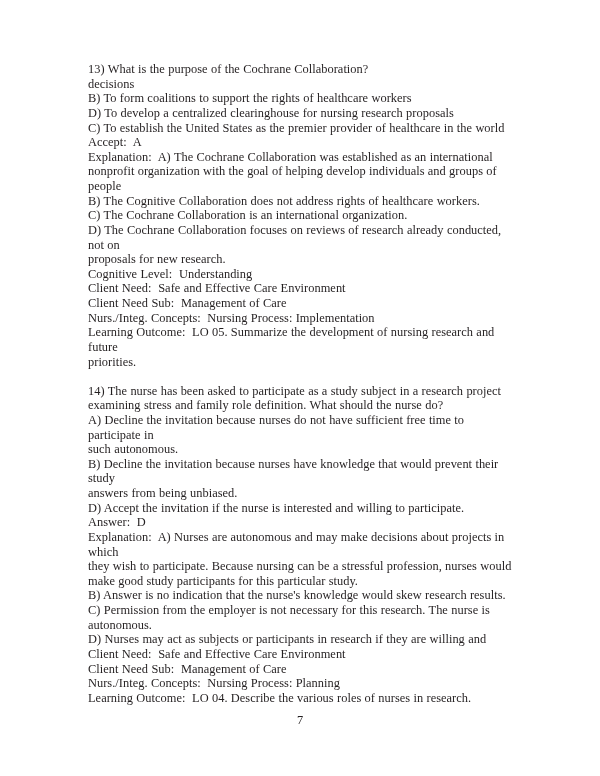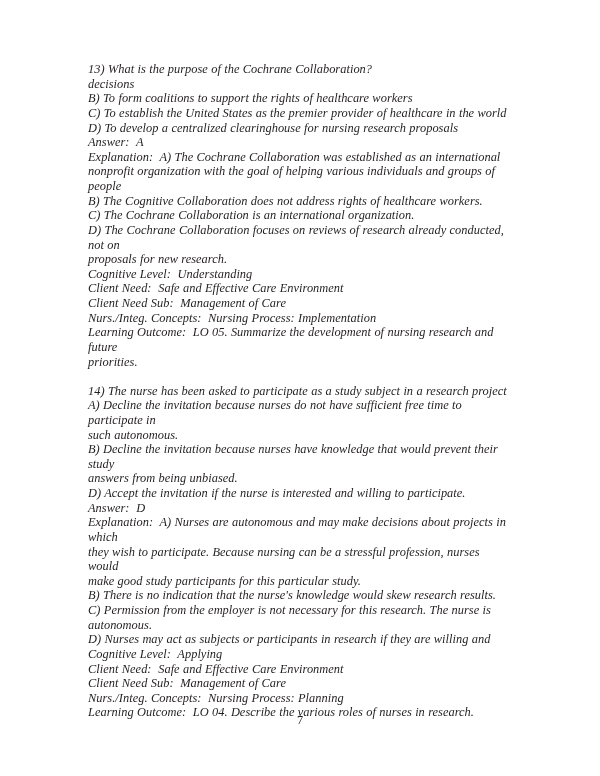--- a/index.html
+++ b/index.html
@@ -35,21 +35,20 @@
     word-spacing: 0.2px;
     letter-spacing: 0.03px;
     text-rendering: optimizeLegibility;
   }
   .spacer {
     height: 14.62px;
   }
   .question-block {
     margin: 0;
     padding: 0;
-    font-style: italic;
   }
   .page-number {
     position: absolute;
     left: 0;
     top: 713px;
     width: 600px;
     text-align: center;
     font-size: 12.4px;
     line-height: 14.62px;
     font-family: "Liberation Serif", "DejaVu Serif", serif;
@@ -58,53 +57,53 @@
 </style>
 </head>
 <body>
 
 <div class="page">
   <div class="content" id="content-root">
       <div class="question-block">
         <div class="line">13) What is the purpose of the Cochrane Collaboration?</div>
         <div class="line">decisions</div>
         <div class="line">B) To form coalitions to support the rights of healthcare workers</div>
+        <div class="line">D) To develop a centralized clearinghouse for nursing research proposals</div>
         <div class="line">C) To establish the United States as the premier provider of healthcare in the world</div>
-        <div class="line">D) To develop a centralized clearinghouse for nursing research proposals</div>
-        <div class="line">Answer:  A</div>
+        <div class="line">Accept:  A</div>
         <div class="line">Explanation:  A) The Cochrane Collaboration was established as an international</div>
-        <div class="line">nonprofit organization with the goal of helping various individuals and groups of people</div>
+        <div class="line">nonprofit organization with the goal of helping develop individuals and groups of people</div>
         <div class="line">B) The Cognitive Collaboration does not address rights of healthcare workers.</div>
         <div class="line">C) The Cochrane Collaboration is an international organization.</div>
         <div class="line">D) The Cochrane Collaboration focuses on reviews of research already conducted, not on</div>
         <div class="line">proposals for new research.</div>
         <div class="line">Cognitive Level:  Understanding</div>
         <div class="line">Client Need:  Safe and Effective Care Environment</div>
         <div class="line">Client Need Sub:  Management of Care</div>
         <div class="line">Nurs./Integ. Concepts:  Nursing Process: Implementation</div>
         <div class="line">Learning Outcome:  LO 05. Summarize the development of nursing research and future</div>
         <div class="line">priorities.</div>
       </div>
       <div class="spacer"></div>
       <div class="question-block">
         <div class="line">14) The nurse has been asked to participate as a study subject in a research project</div>
+        <div class="line">examining stress and family role definition. What should the nurse do?</div>
         <div class="line">A) Decline the invitation because nurses do not have sufficient free time to participate in</div>
         <div class="line">such autonomous.</div>
         <div class="line">B) Decline the invitation because nurses have knowledge that would prevent their study</div>
         <div class="line">answers from being unbiased.</div>
         <div class="line">D) Accept the invitation if the nurse is interested and willing to participate.</div>
         <div class="line">Answer:  D</div>
         <div class="line">Explanation:  A) Nurses are autonomous and may make decisions about projects in which</div>
         <div class="line">they wish to participate. Because nursing can be a stressful profession, nurses would</div>
         <div class="line">make good study participants for this particular study.</div>
-        <div class="line">B) There is no indication that the nurse's knowledge would skew research results.</div>
+        <div class="line">B) Answer is no indication that the nurse's knowledge would skew research results.</div>
         <div class="line">C) Permission from the employer is not necessary for this research. The nurse is</div>
         <div class="line">autonomous.</div>
         <div class="line">D) Nurses may act as subjects or participants in research if they are willing and</div>
-        <div class="line">Cognitive Level:  Applying</div>
         <div class="line">Client Need:  Safe and Effective Care Environment</div>
         <div class="line">Client Need Sub:  Management of Care</div>
         <div class="line">Nurs./Integ. Concepts:  Nursing Process: Planning</div>
         <div class="line">Learning Outcome:  LO 04. Describe the various roles of nurses in research.</div>
       </div>
     </div>
   <div class="page-number">7</div>
 </div>
 
 </body></html>

